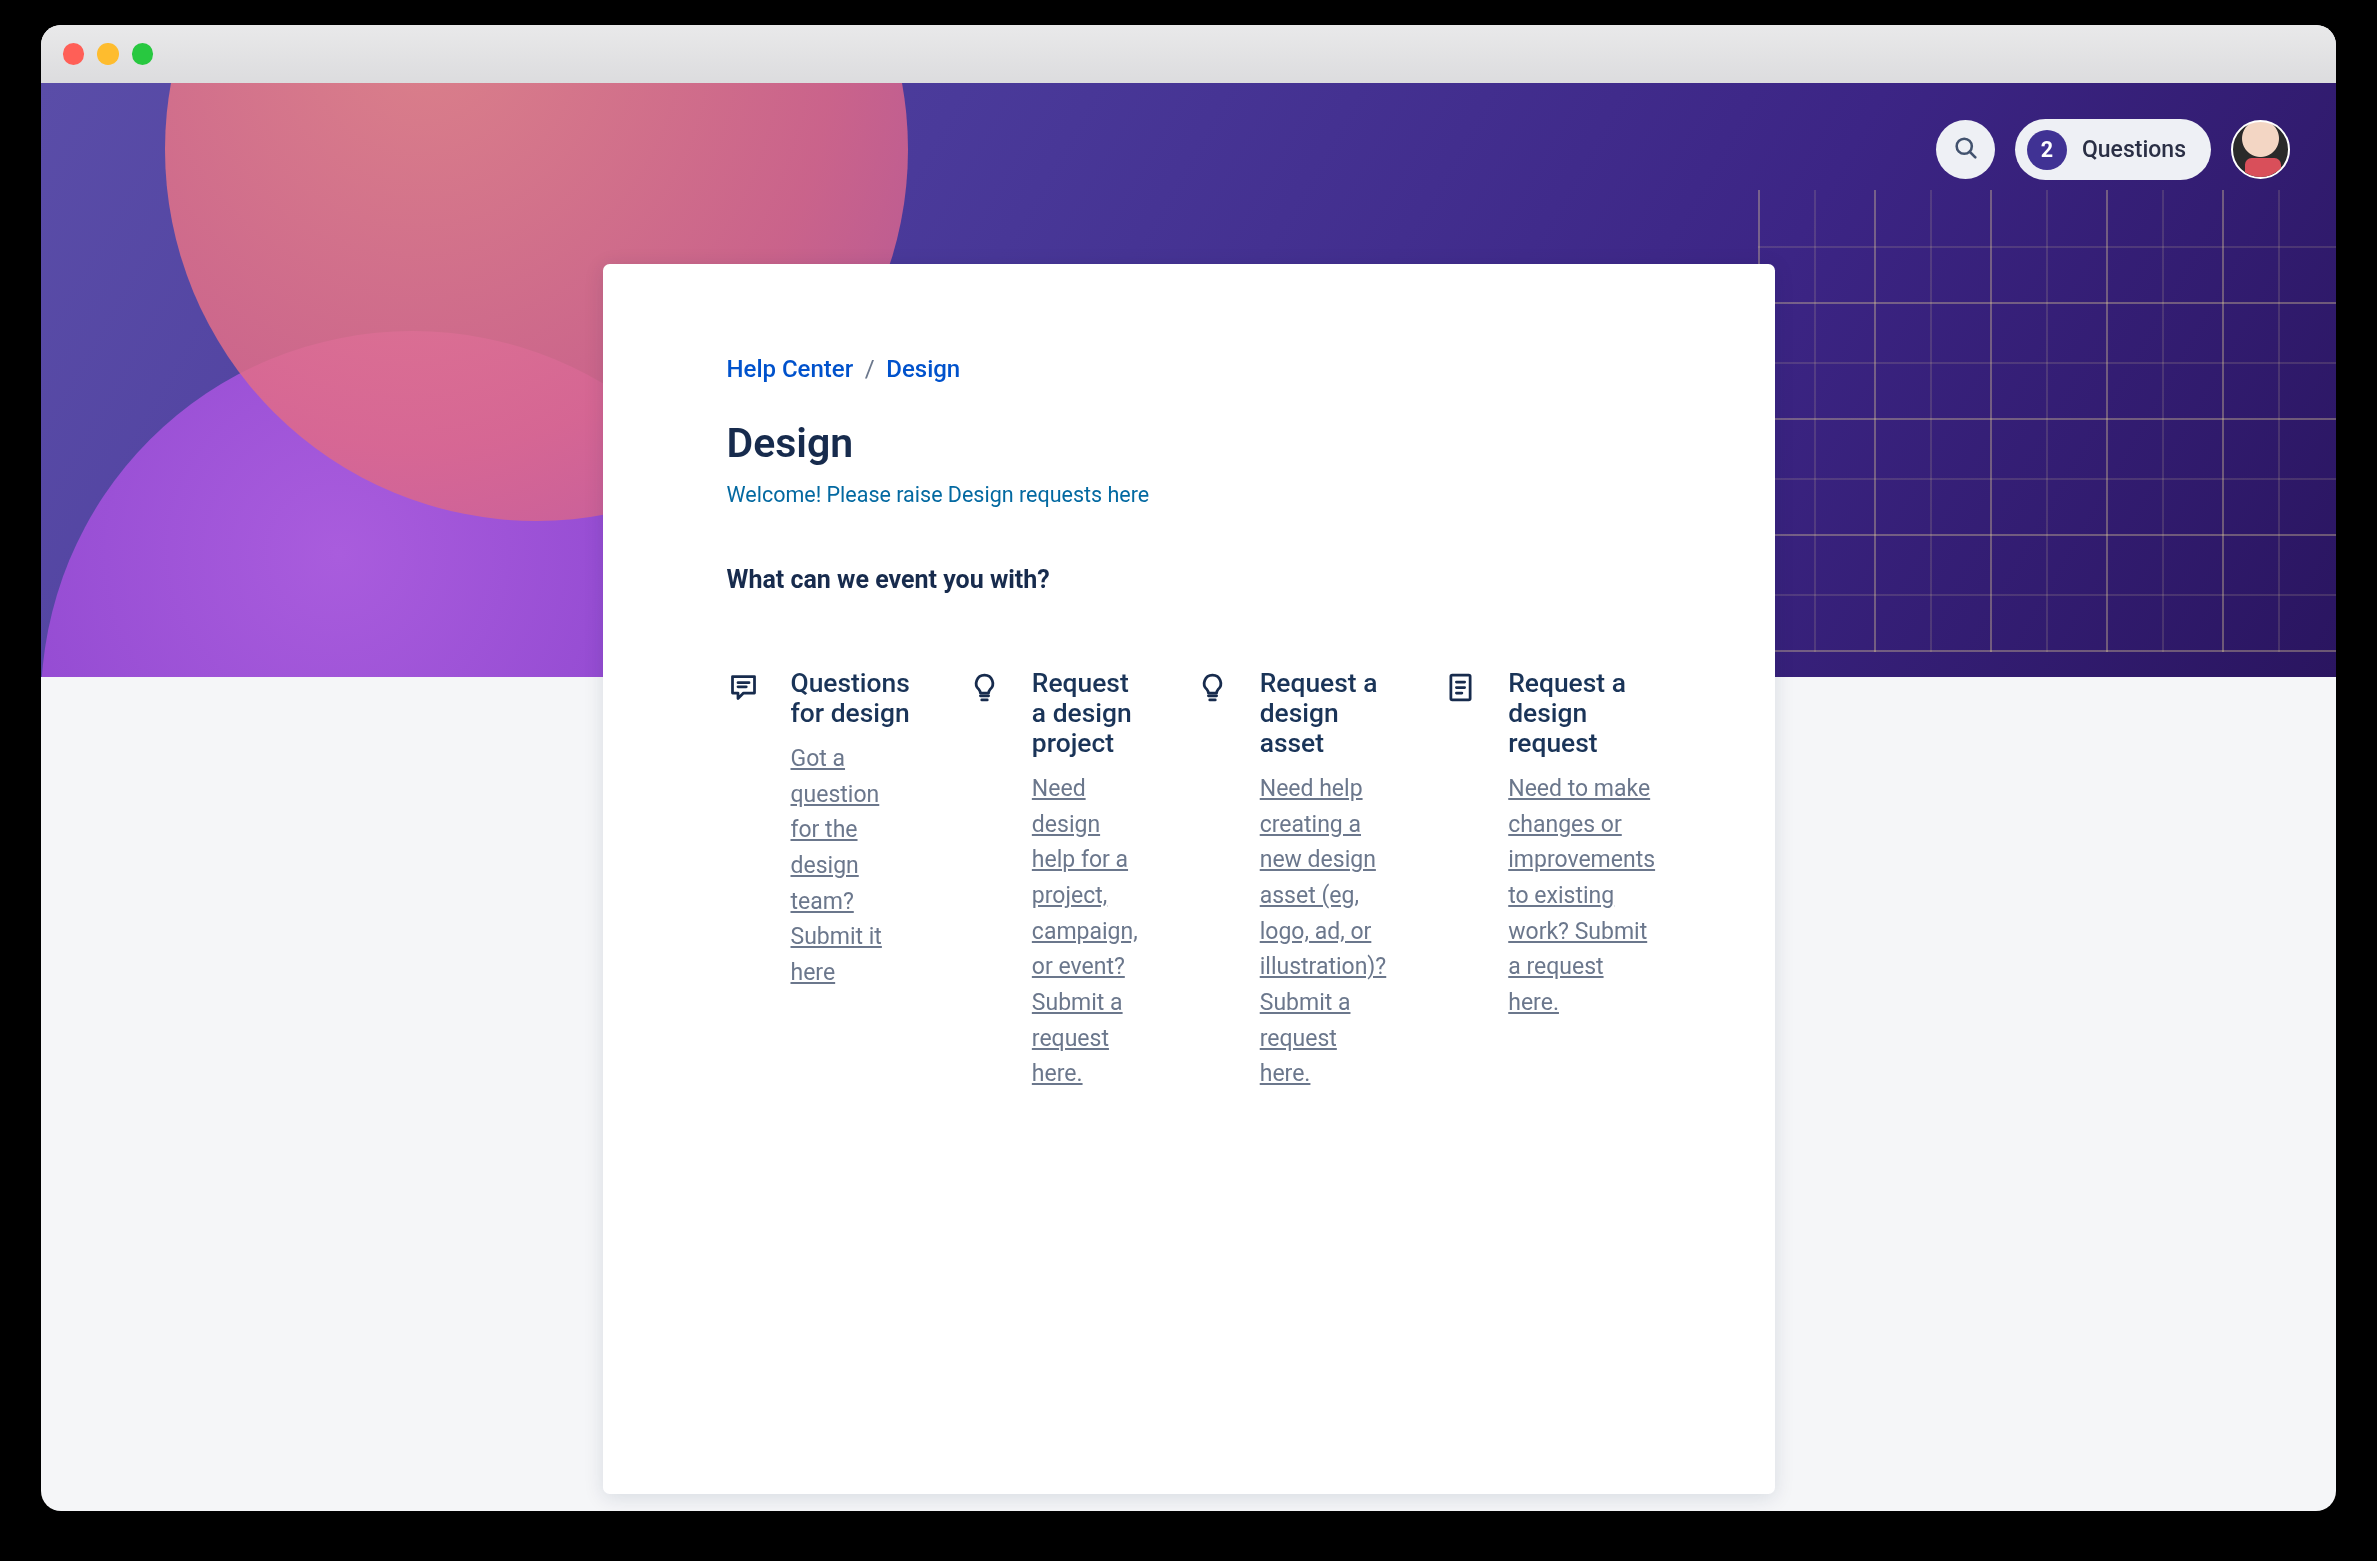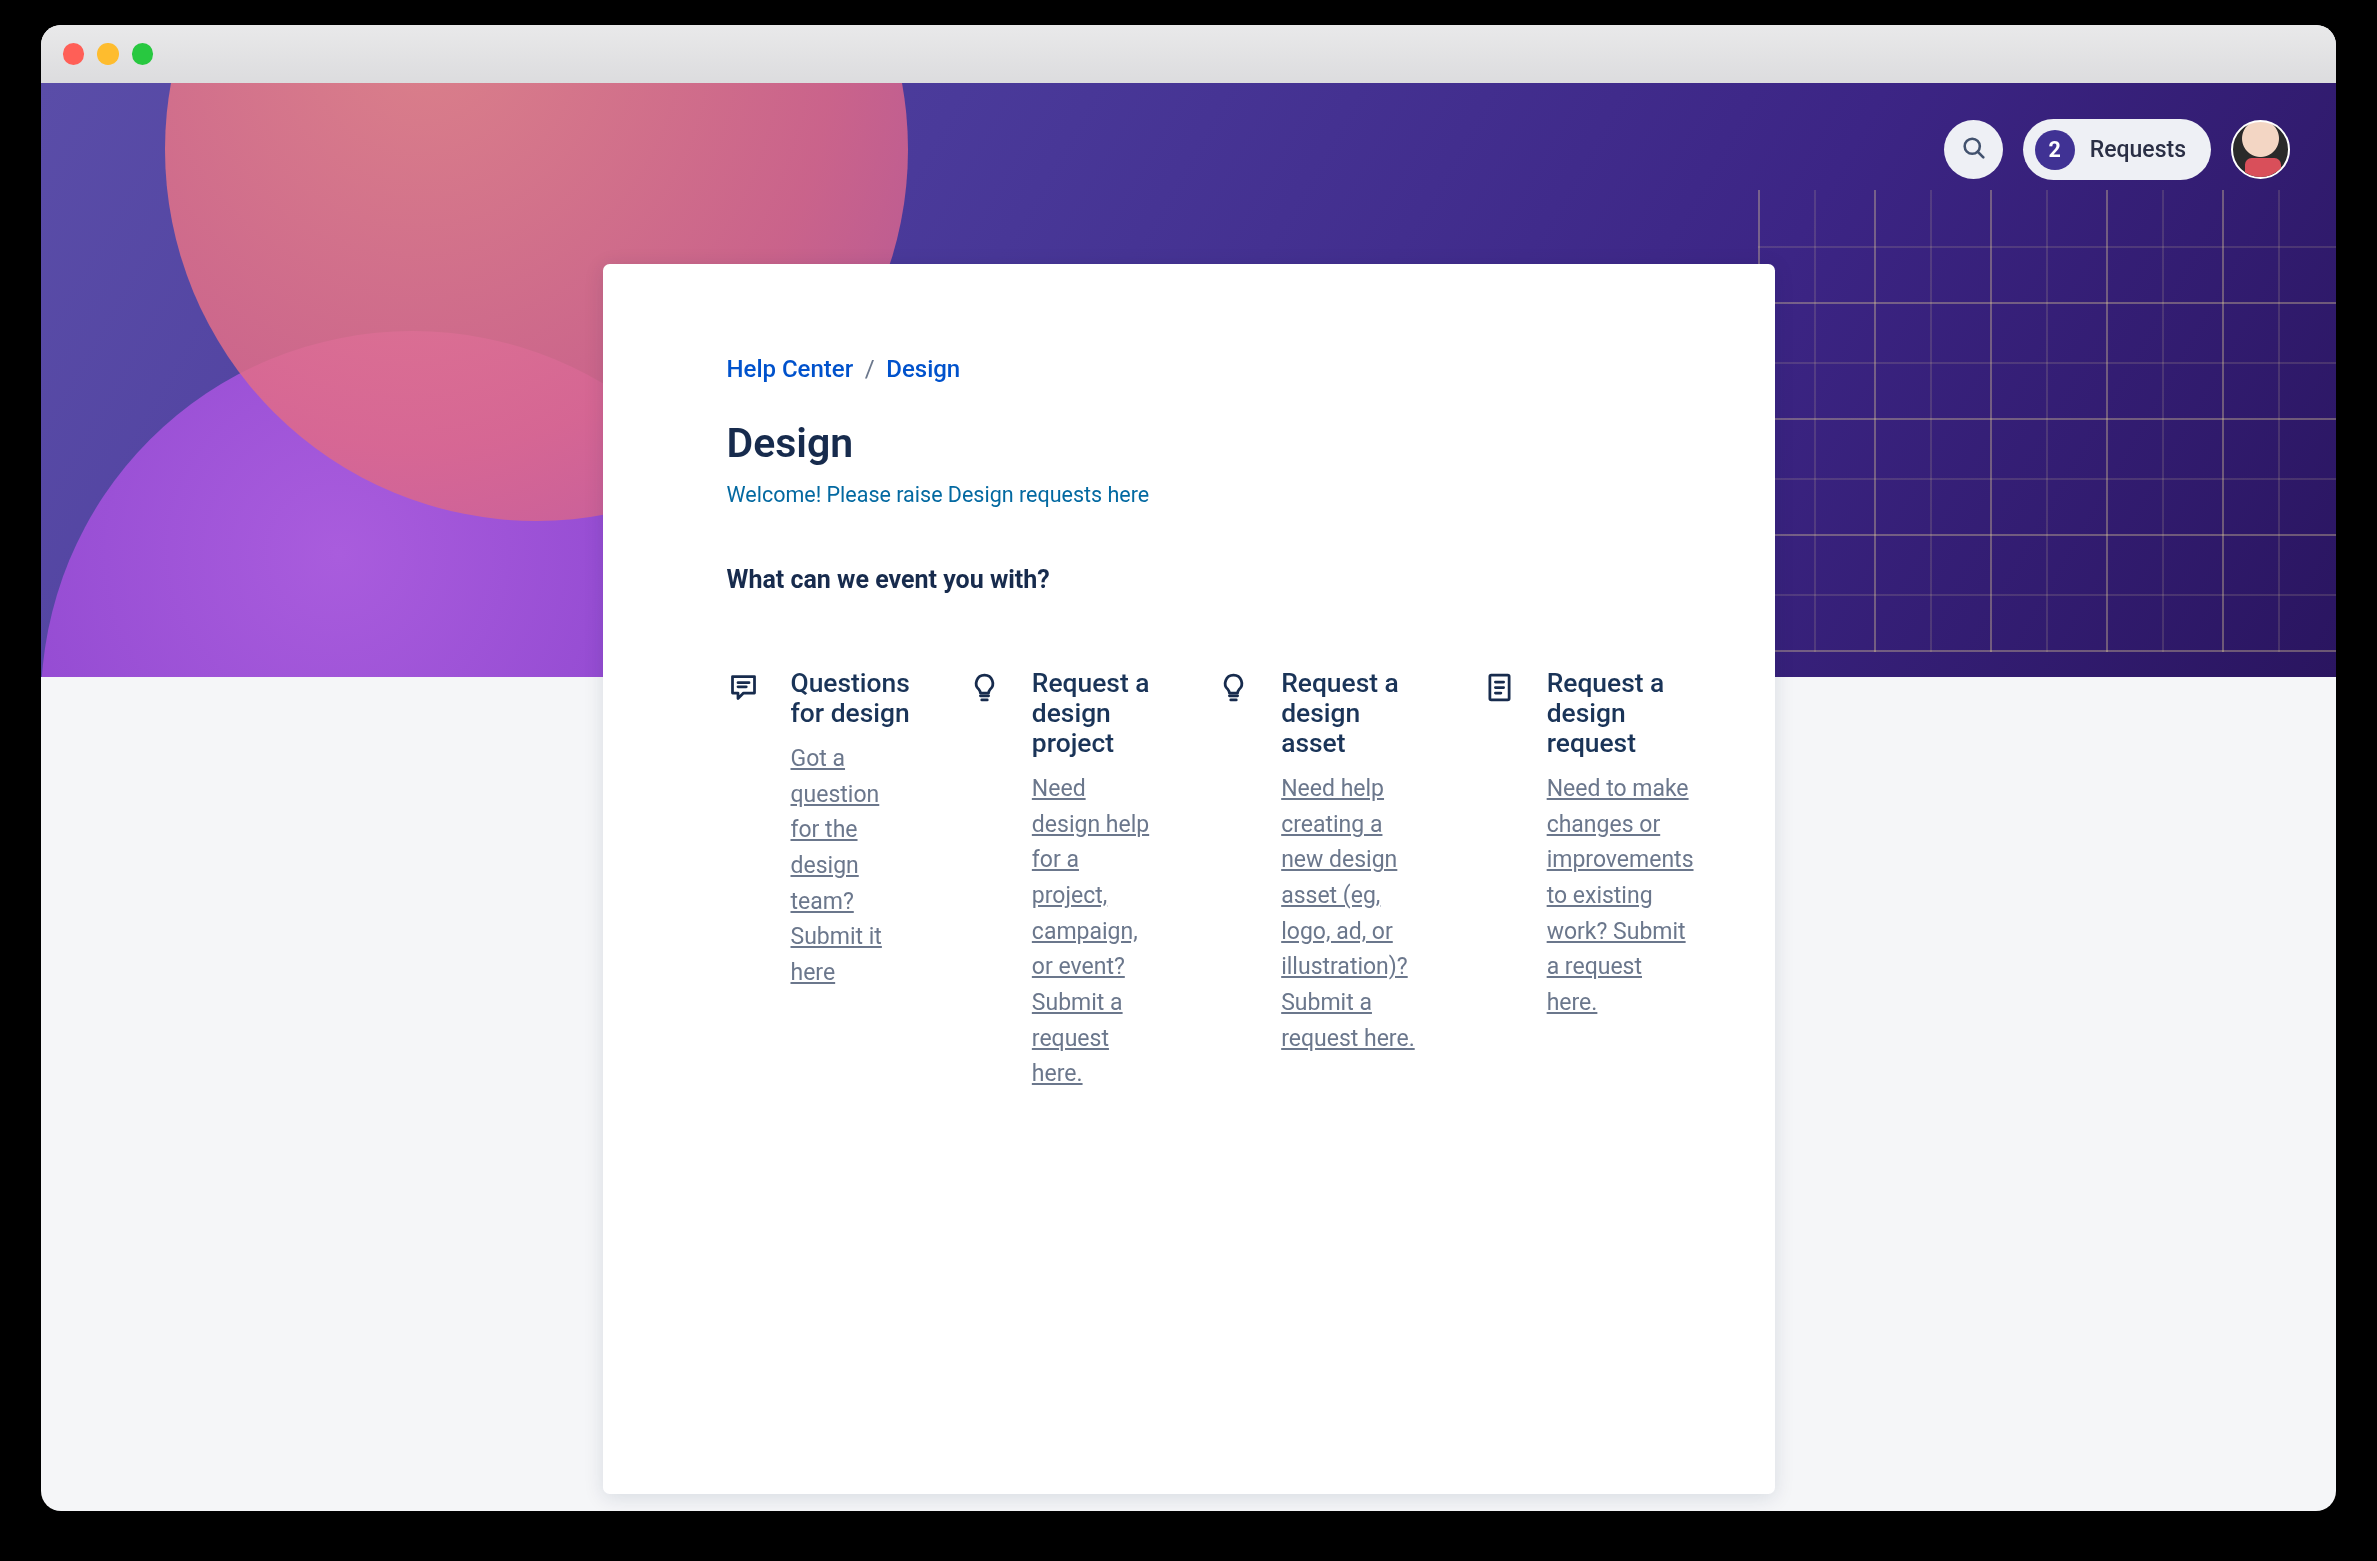--- a/index.html
+++ b/index.html
@@ -138,21 +138,21 @@
   }
 
   .card {
     position: absolute;
     top: 239px;
     left: 50%;
     transform: translateX(-50%);
     width: 1172px;
     background: #fff;
     border-radius: 6.6px;
-    padding: 91px 81px 165px 124px;
+    padding: 91px 120px 165px 124px;
     box-shadow: 0 3.3px 20px rgba(9,30,66,0.12);
     min-height: 1230px;
   }
 
   .breadcrumb {
     display: flex;
     align-items: center;
     gap: 11.6px;
     font-size: 24px;
     margin-bottom: 36px;
@@ -231,21 +231,21 @@
       <div class="icon-btn">
         <span>
           <svg width="28" height="28" viewBox="0 0 24 24" fill="none" stroke="#42526e" stroke-width="2.2" stroke-linecap="round">
             <circle cx="10.5" cy="10.5" r="6.5"></circle>
             <line x1="20" y1="20" x2="15.2" y2="15.2"></line>
           </svg>
         </span>
       </div>
       <div class="requests-pill">
         <span class="badge">2</span>
-        <span class="requests-label">Requests</span>
+        <span class="requests-label">Questions</span>
       </div>
       <div class="avatar"></div>
     </div>
   </div>
 
   <div class="card">
 
     <nav class="breadcrumb">
       <a>Help Center</a>
       <span class="sep">/</span>

